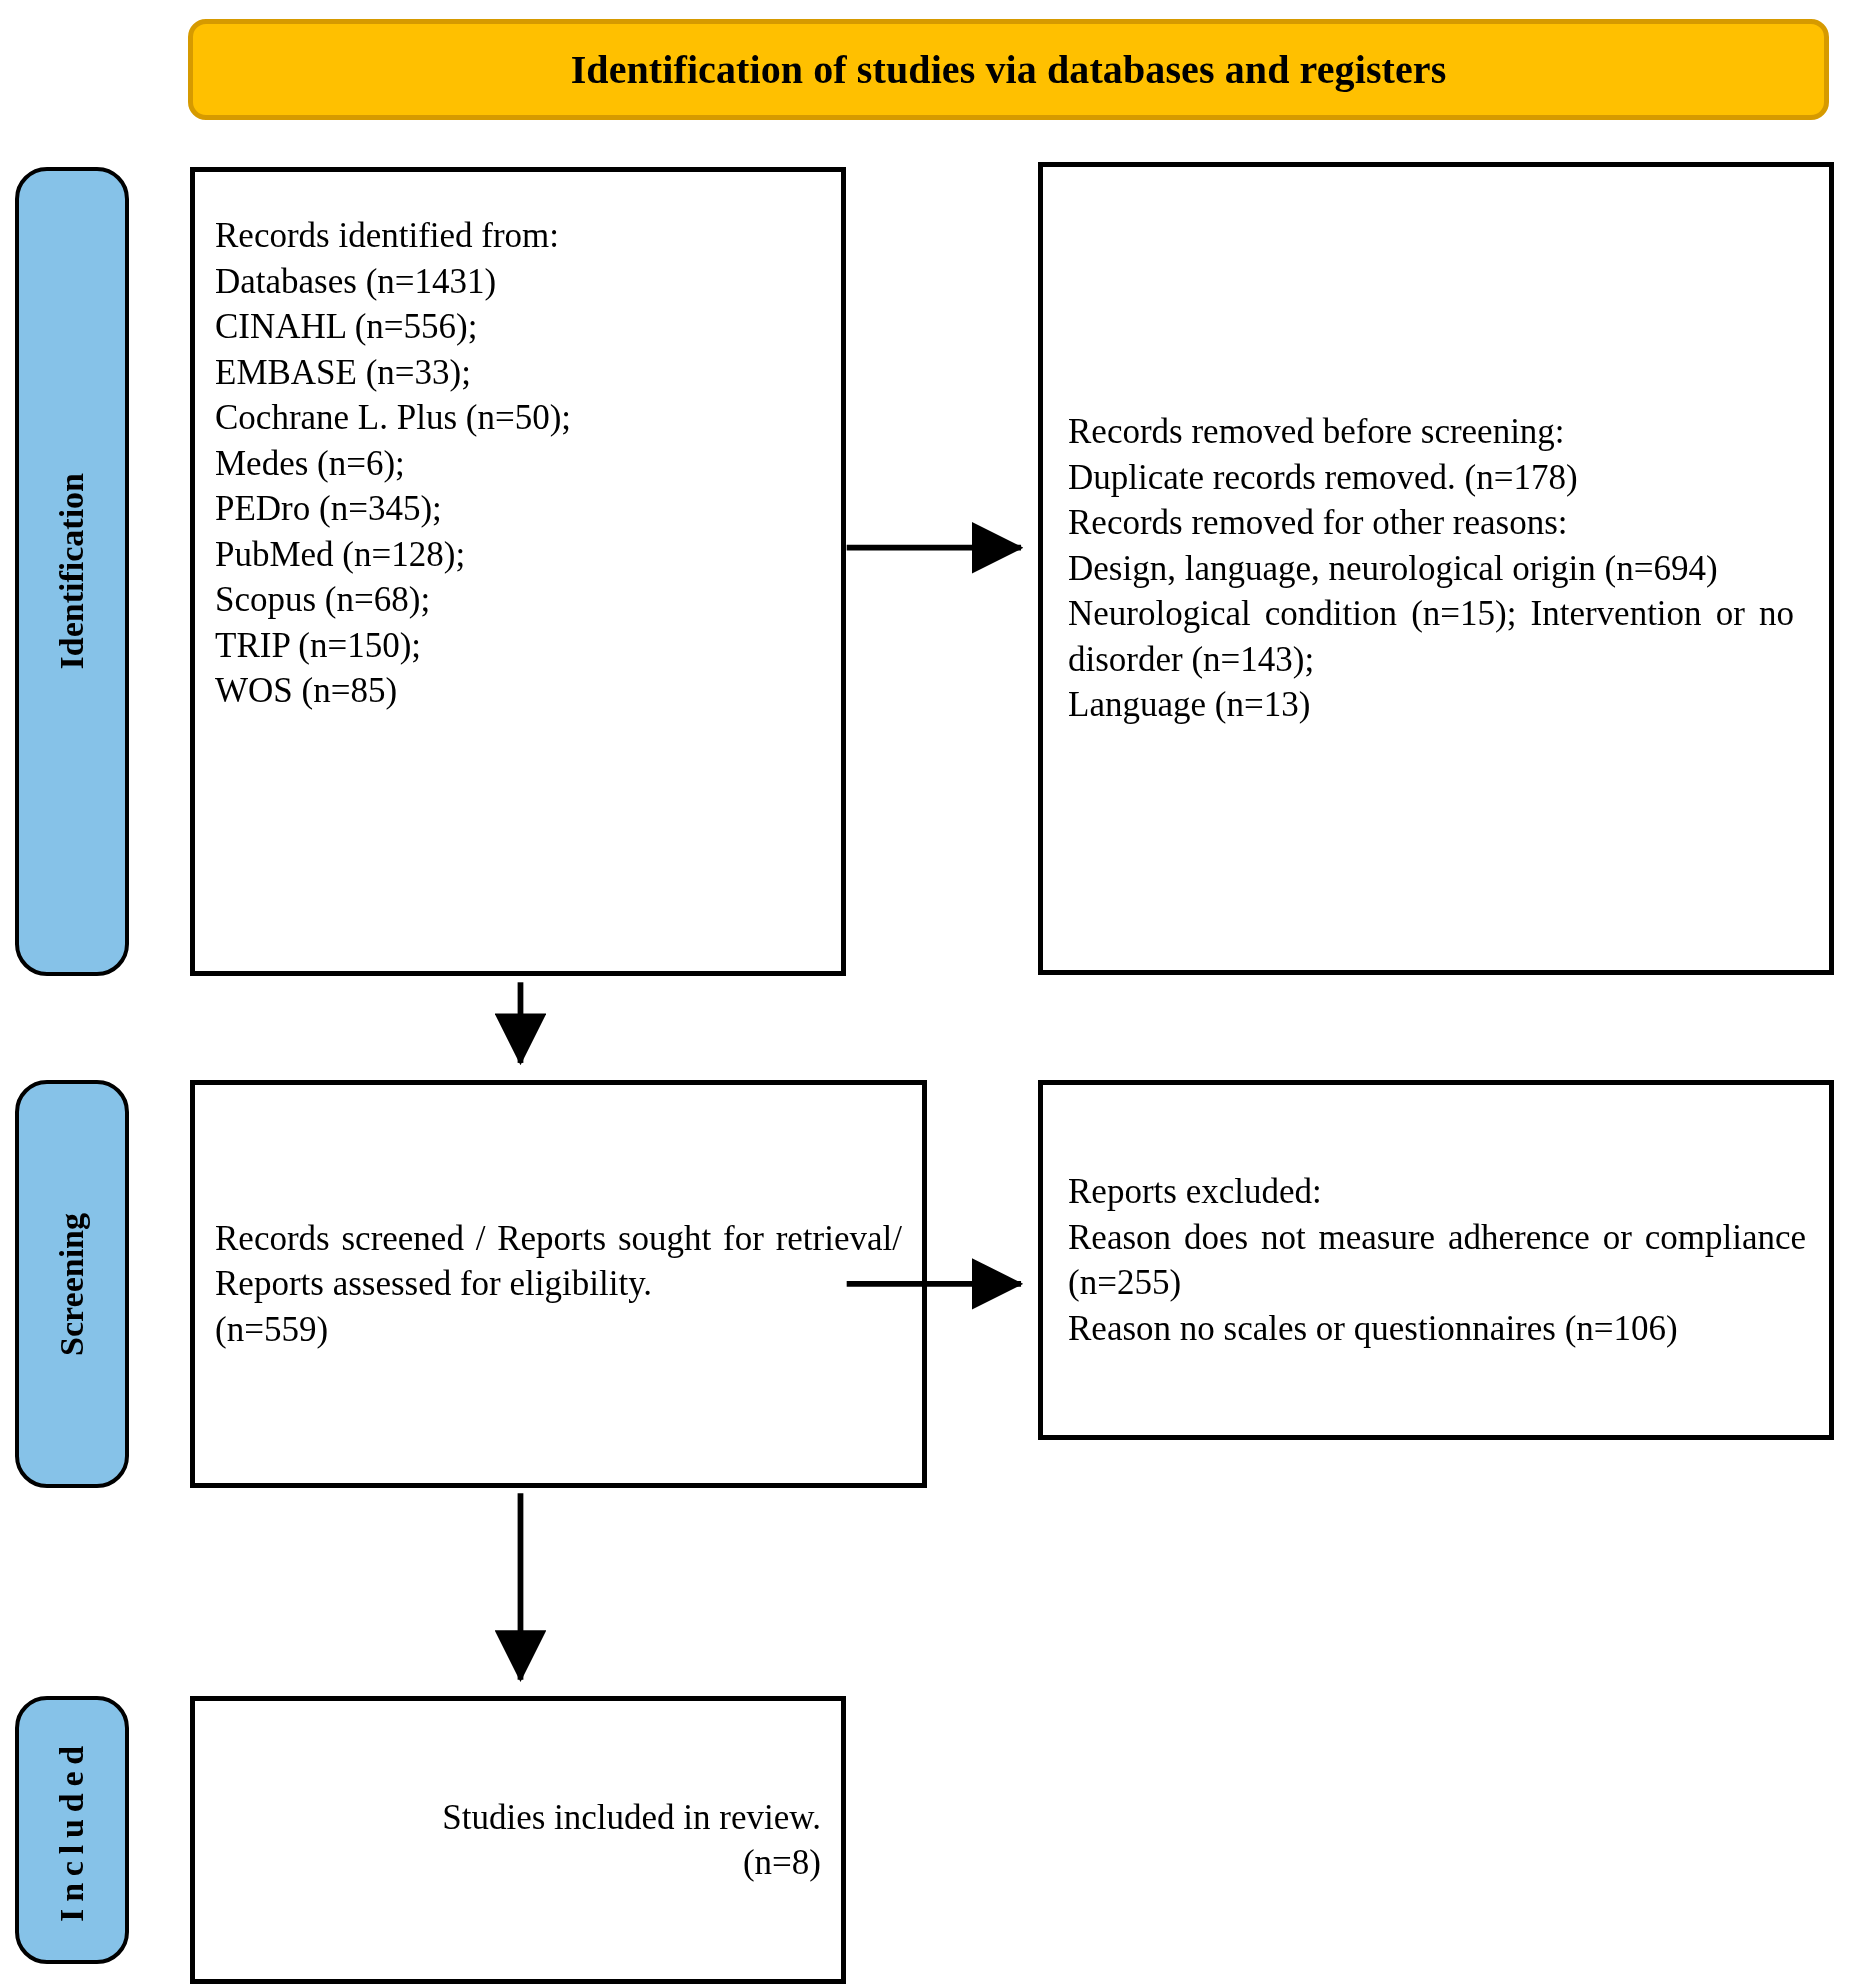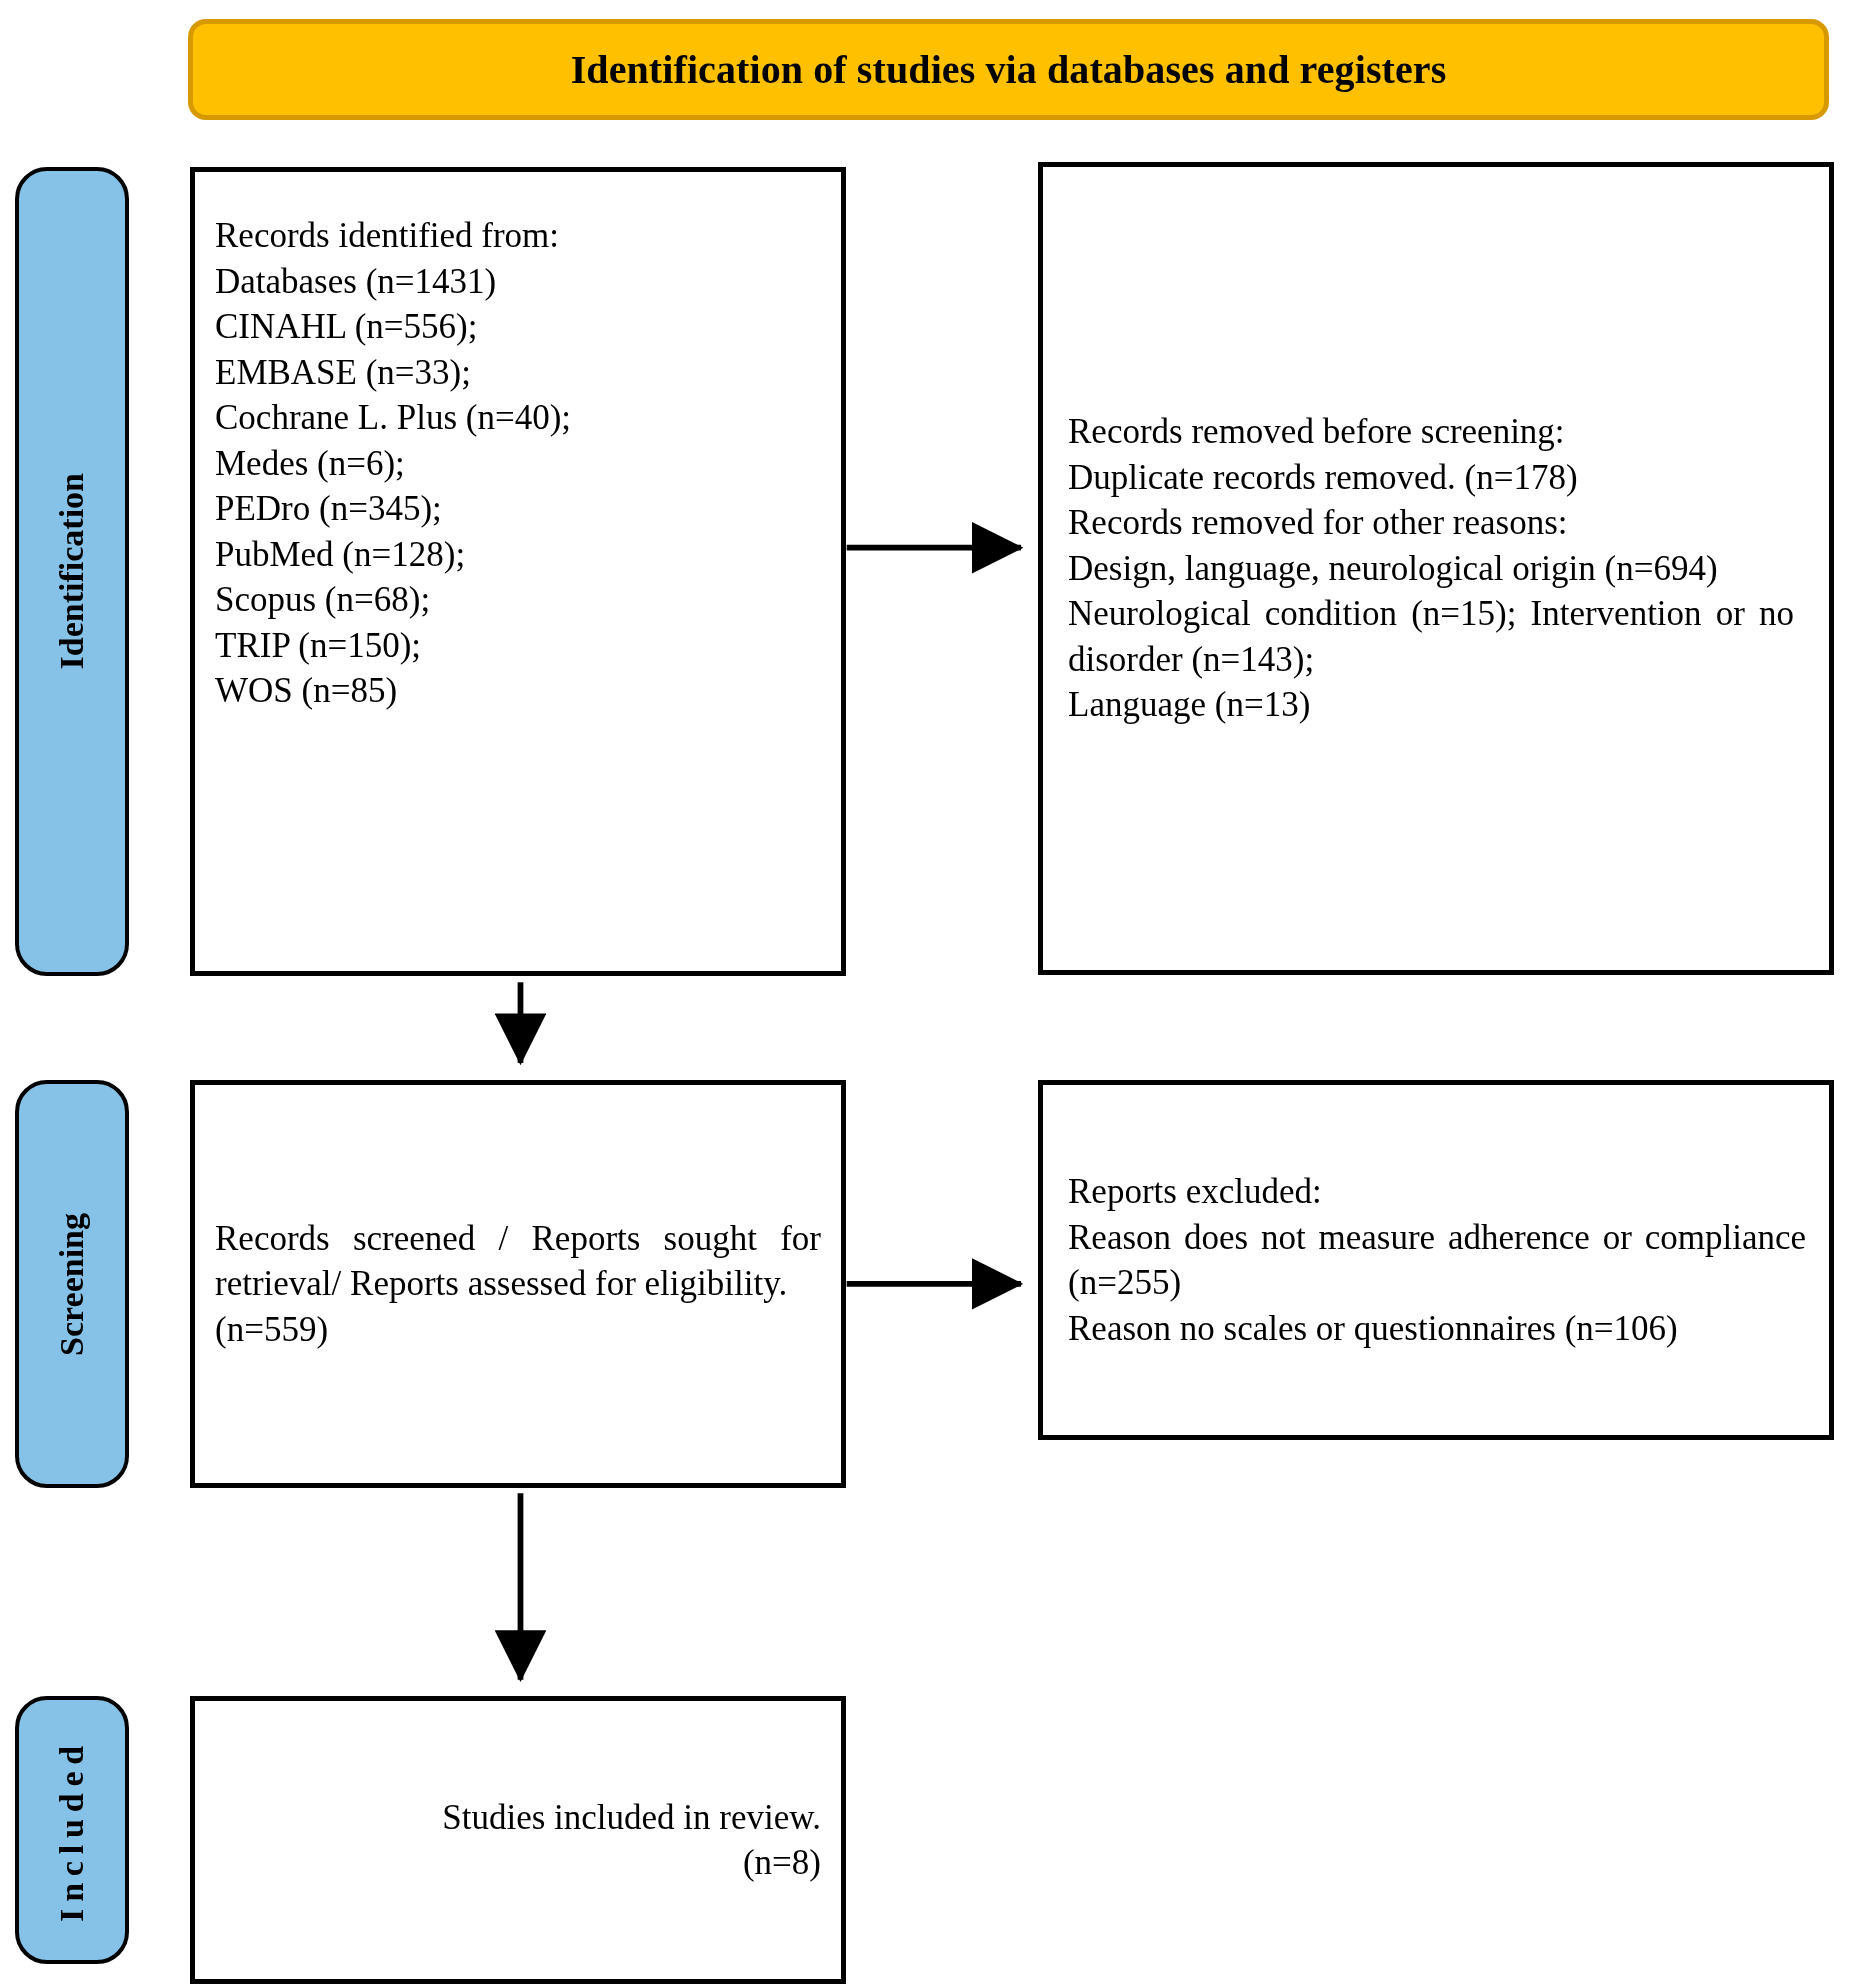--- a/index.html
+++ b/index.html
@@ -70,21 +70,21 @@
     margin:0;
     font-size:35px;
     line-height:1.30;
     text-align:justify;
     text-justify:inter-word;
   }
   .box p.plain{ text-align:left; }
 
   #box-identified     { left:190px;  top:167px;  width:656px; height:809px; padding-top:41px; }
   #box-removed        { left:1038px; top:162px;  width:796px; height:813px; display:flex; flex-direction:column; justify-content:center; padding-left:25px; padding-right:35px;}
-  #box-screened       { left:190px;  top:1080px; width:656px; height:408px;  display:flex; flex-direction:column; justify-content:center;}
+  #box-screened       { left:190px;  top:1080px; width:737px; height:408px;  display:flex; flex-direction:column; justify-content:center;}
   #box-excluded       { left:1038px; top:1080px; width:796px; height:360px;  display:flex; flex-direction:column; justify-content:center; padding-left:25px; padding-right:23px;}
   #box-included       { left:190px;  top:1696px; width:656px; height:288px;  display:flex; flex-direction:column; justify-content:center;}
 
   #box-identified p{ text-align:left; }
   #box-screened  p{ }
   #box-included  p{ text-align:right; }
 
   
   #arrows{
     position:absolute; left:0; top:0;
@@ -109,21 +109,21 @@
   </div>
   <div class="stage" id="stage-included">
     <span class="stage-label">Included</span>
   </div>
 
   <div class="box" id="box-identified">
     <p class="plain">Records identified from:</p>
     <p class="plain">Databases (n=1431)</p>
     <p class="plain">CINAHL (n=556);</p>
     <p class="plain">EMBASE (n=33);</p>
-    <p class="plain">Cochrane L. Plus (n=40);</p>
+    <p class="plain">Cochrane L. Plus (n=50);</p>
     <p class="plain">Medes (n=6);</p>
     <p class="plain">PEDro (n=345);</p>
     <p class="plain">PubMed (n=128);</p>
     <p class="plain">Scopus (n=68);</p>
     <p class="plain">TRIP (n=150);</p>
     <p class="plain">WOS (n=85)</p>
   </div>
 
   <div class="box" id="box-removed">
     <p class="plain">Records removed before screening:</p>

